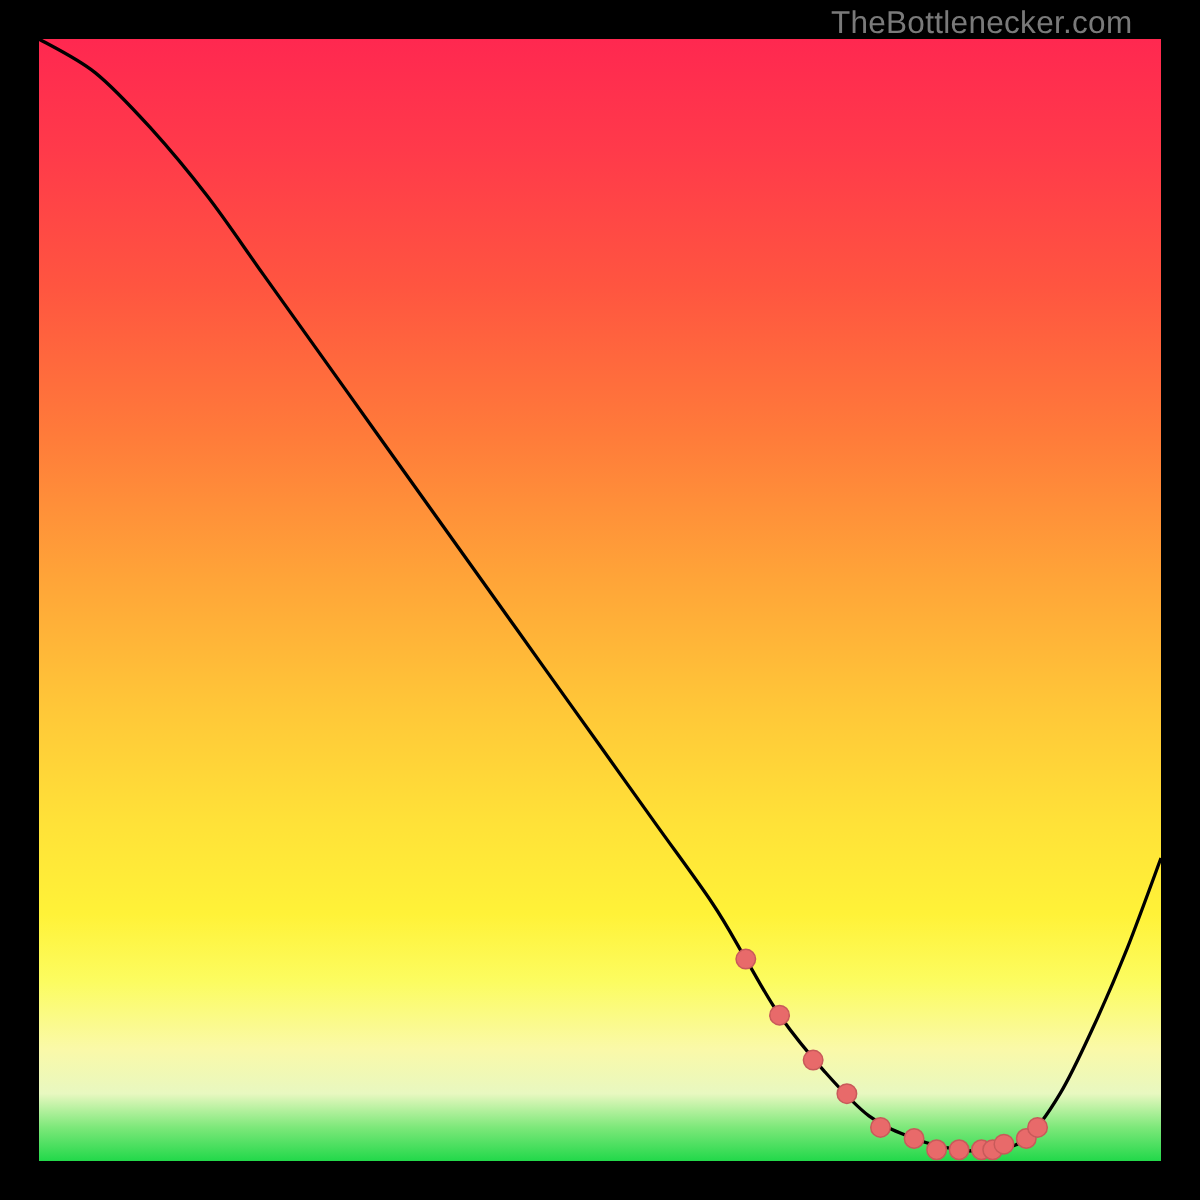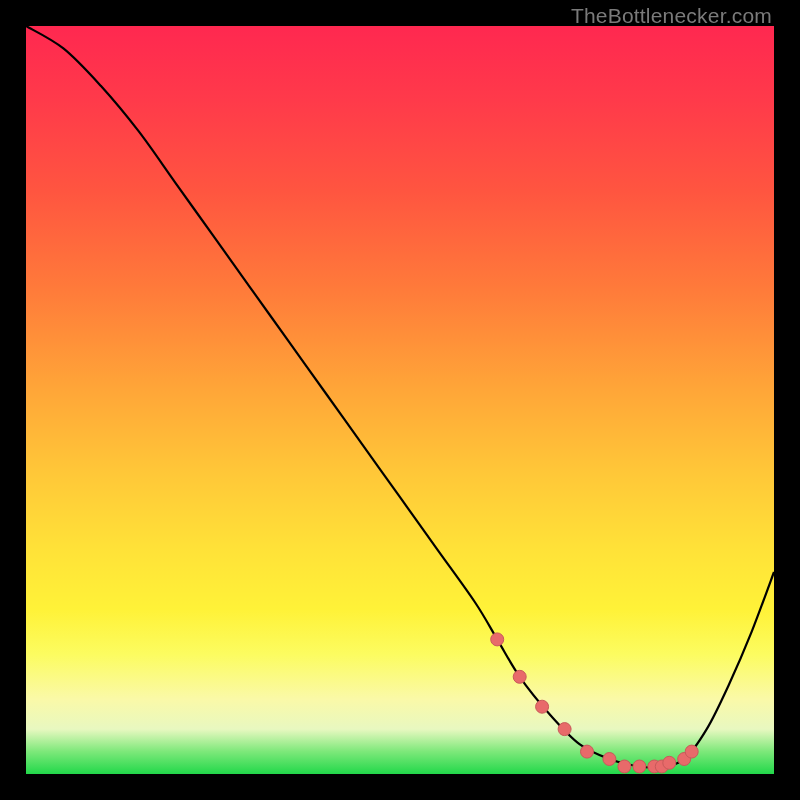--- a/index.html
+++ b/index.html
@@ -38,21 +38,21 @@
       #fcfc60 84%,
       #faf9a8 90%,
       #e8f8c0 94%,
       #7de87a 97%,
       #22d84a 100%
     );
   }
   .watermark {
     position: absolute;
     top: 4px;
-    right: 28px;
+    right: 45px;
     color: #7a7a7a;
     font-size: 21px;
     font-weight: 500;
     letter-spacing: 0.2px;
     user-select: none;
   }
   svg.curve {
     position: absolute;
     top: 0;
     left: 0;

